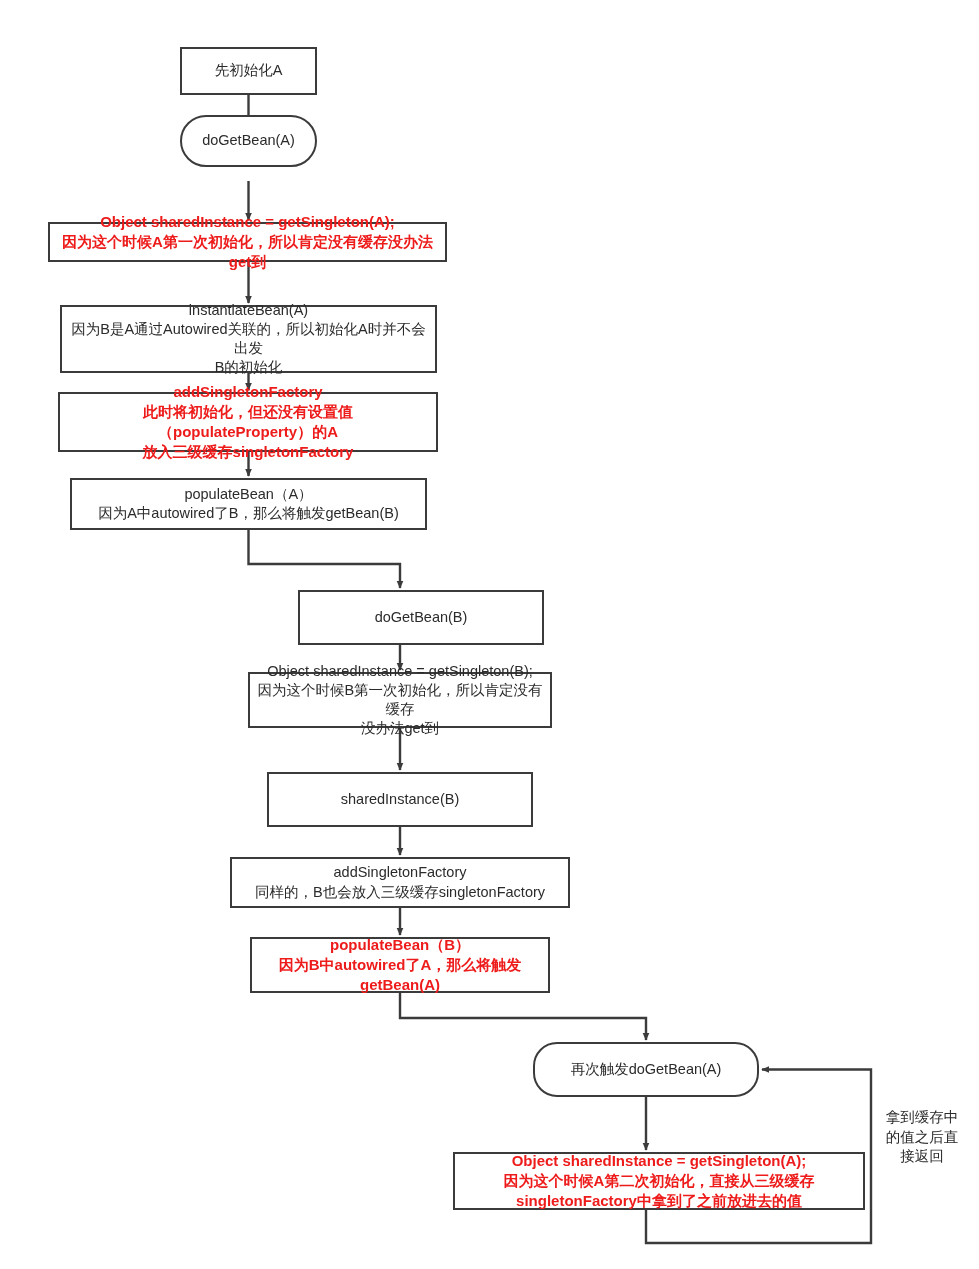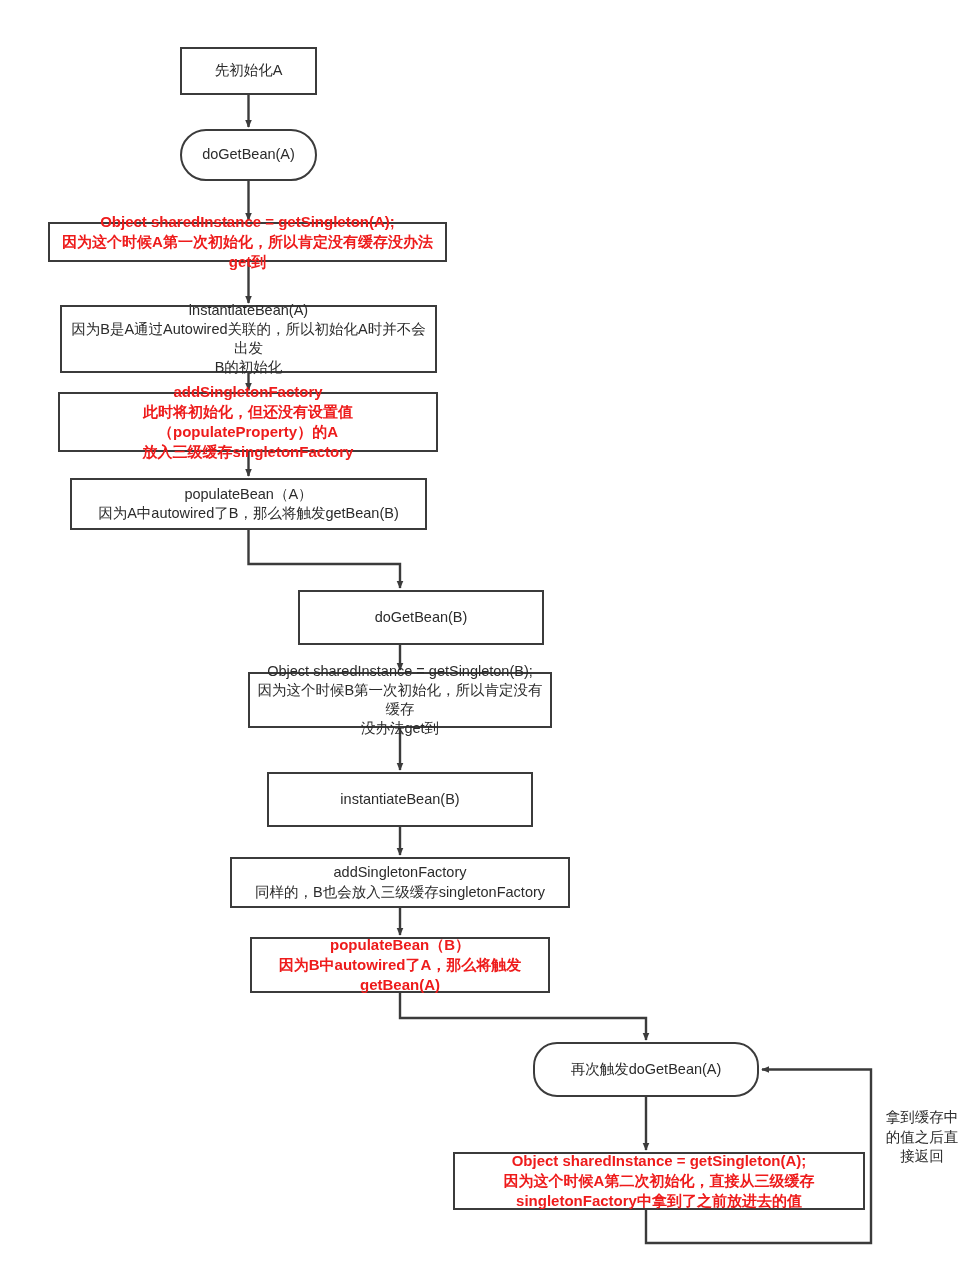--- a/index.html
+++ b/index.html
@@ -87,21 +87,21 @@
       <path d="M400,993 L400,1018 L646,1018 L646,1040"></path>
       <path d="M646,1097 L646,1150"></path>
       <path d="M646,1210 L646,1243 L871,1243 L871,1069.5 L762,1069.5"></path>
     </g>
   </svg>
 
   <div class="node plain" style="left:180px; top:47px; width:137px; height:48px;">
     <div class="txt">先初始化A</div>
   </div>
 
-  <div class="node plain" style="left:180px; top:129px; width:137px; height:52px;border-radius:26px;">
+  <div class="node plain" style="left:180px; top:115px; width:137px; height:52px;border-radius:26px;">
     <div class="txt">doGetBean(A)</div>
   </div>
 
   <div class="node accent" style="left:48px; top:222px; width:399px; height:40px;">
     <div class="txt">Object sharedInstance = getSingleton(A);
 因为这个时候A第一次初始化，所以肯定没有缓存没办法get到</div>
   </div>
 
   <div class="node plain" style="left:60px; top:305px; width:377px; height:68px;">
     <div class="txt">instantiateBean(A)
@@ -124,21 +124,21 @@
     <div class="txt">doGetBean(B)</div>
   </div>
 
   <div class="node plain" style="left:248px; top:672px; width:304px; height:56px;">
     <div class="txt">Object sharedInstance = getSingleton(B);
 因为这个时候B第一次初始化，所以肯定没有缓存
 没办法get到</div>
   </div>
 
   <div class="node plain" style="left:267px; top:772px; width:266px; height:55px;">
-    <div class="txt">instantiateBean(B)</div>
+    <div class="txt">sharedInstance(B)</div>
   </div>
 
   <div class="node plain" style="left:230px; top:857px; width:340px; height:51px;">
     <div class="txt">addSingletonFactory
 同样的，B也会放入三级缓存singletonFactory</div>
   </div>
 
   <div class="node accent" style="left:250px; top:937px; width:300px; height:56px;">
     <div class="txt">populateBean（B）
 因为B中autowired了A，那么将触发

